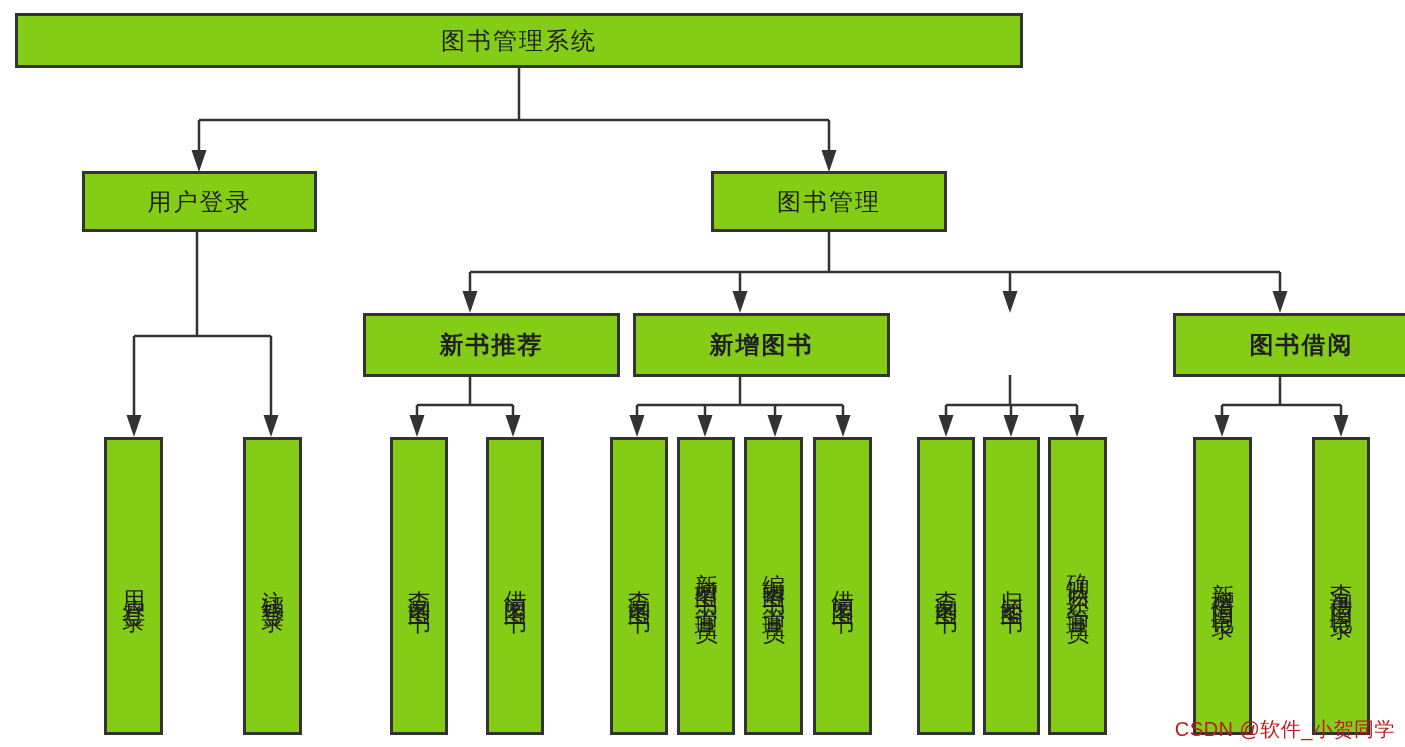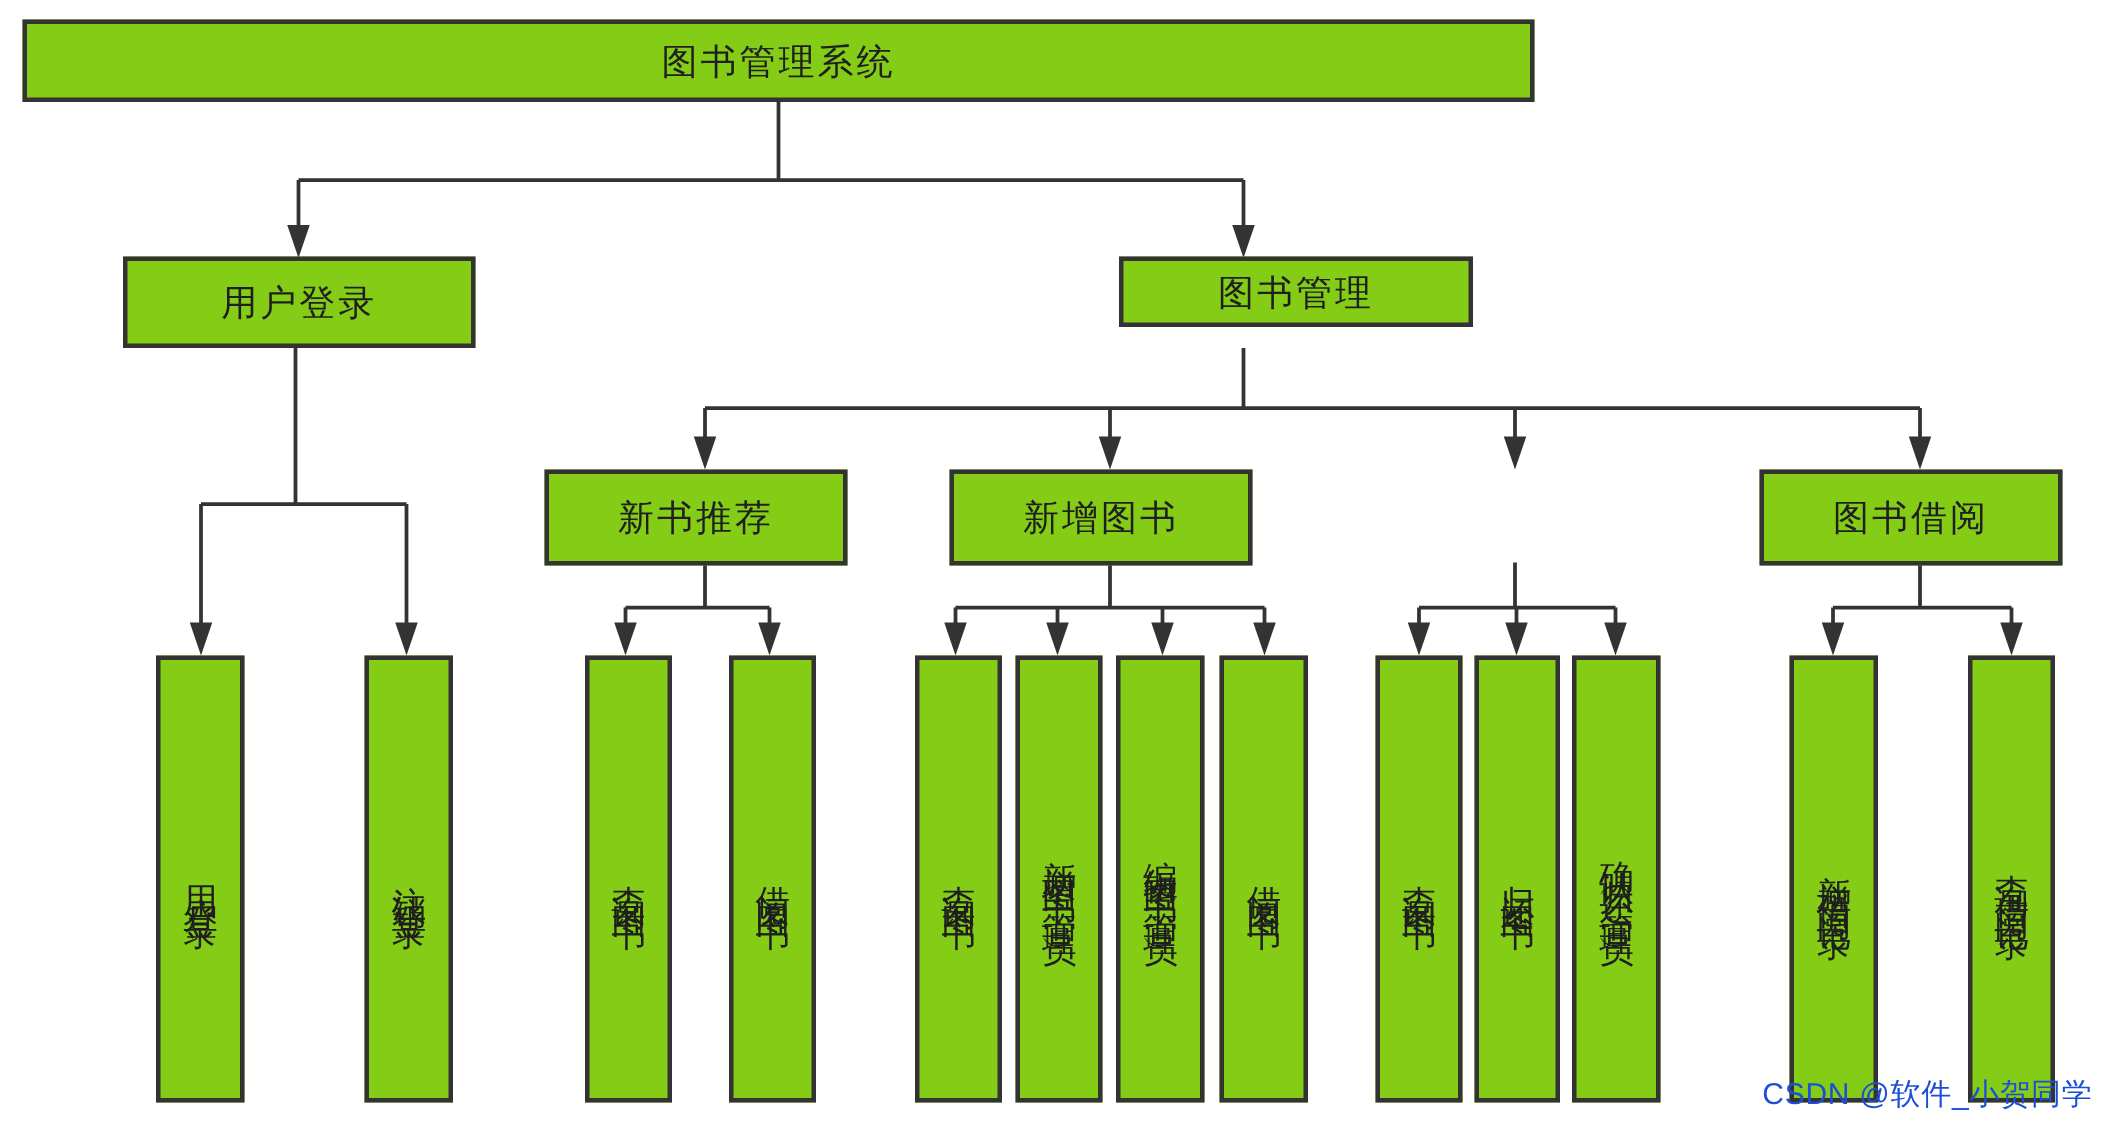--- a/index.html
+++ b/index.html
@@ -27,23 +27,23 @@
     font-size:23px;
     letter-spacing:7px;
     line-height:1.1;
     color:#1f1f1f;
     white-space:nowrap;
   }
   
   .n-root{left:15px;top:13px;width:1008px;height:55px;}
   
   .n-l2a{left:82px;top:171px;width:235px;height:61px;}
-  .n-l2b{left:746px;top:171px;width:236px;height:47px;}
+  .n-l2b{left:711px;top:171px;width:236px;height:61px;}
   
-  .n-l3{top:313px;width:202px;height:64px;}
+  .n-l3{top:313px;width:257px;height:64px;font-weight:bold;}
   .n-l3a{left:363px;}
   .n-l3b{left:633px;}
   .n-l3c{left:903px;}
   .n-l3d{left:1173px;}
   
   .leaf{top:437px;height:298px;}
   .lf-a1{left:104px;width:59px;}
   .lf-a2{left:243px;width:59px;}
   .lf-b1{left:390px;width:58px;}
   .lf-b2{left:486px;width:58px;}
@@ -51,21 +51,21 @@
   .lf-c2{left:677px;width:58px;}
   .lf-c3{left:744px;width:59px;}
   .lf-c4{left:813px;width:59px;}
   .lf-d1{left:917px;width:58px;}
   .lf-d2{left:983px;width:57px;}
   .lf-d3{left:1048px;width:59px;}
   .lf-e1{left:1193px;width:59px;}
   .lf-e2{left:1312px;width:58px;}
   .watermark{
     position:absolute;right:10px;top:716px;
-    font-size:20px;color:#1d4ed8;
+    font-size:20px;color:#b91c1c;
     letter-spacing:0.5px;white-space:nowrap;
     z-index:5;
   }
 </style>
 </head>
 <body>
 
 <div id="stage">
 
   <svg id="wires" width="1405" height="747" viewBox="0 0 1405 747">

